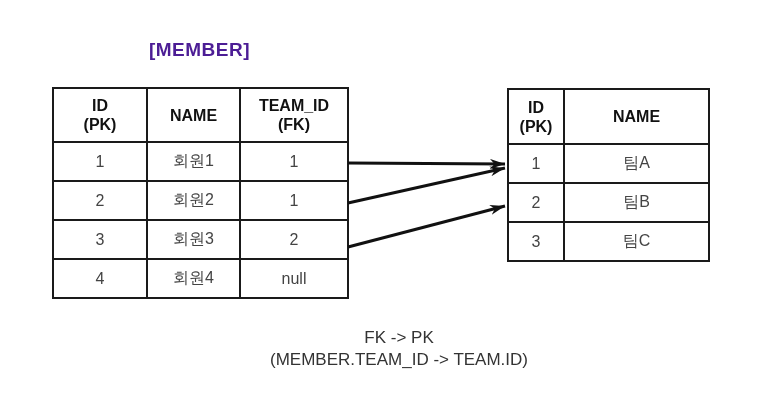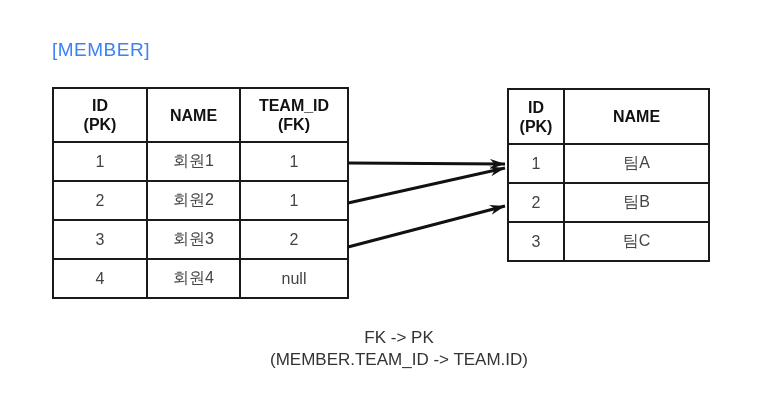--- a/index.html
+++ b/index.html
@@ -9,24 +9,26 @@
   }
   .canvas {
     position: relative;
     width: 778px;
     height: 406px;
     background: #ffffff;
     overflow: hidden;
   }
   .table-title {
     position: absolute;
+    text-align: center;
     font-size: 19px;
     line-height: 23px;
-    color: #3b82f6;
+    color: #4c1d95;
     letter-spacing: 0.5px;
+    font-weight: bold;
   }
   .member-title { left: 52px; top: 38px; width: 295px; }
   .team-title   { left: 498px; top: 38px; width: 200px; }
 
   table.db-table {
     position: absolute;
     border-collapse: collapse;
     table-layout: fixed;
     background: #ffffff;
     padding-left: 12px;

